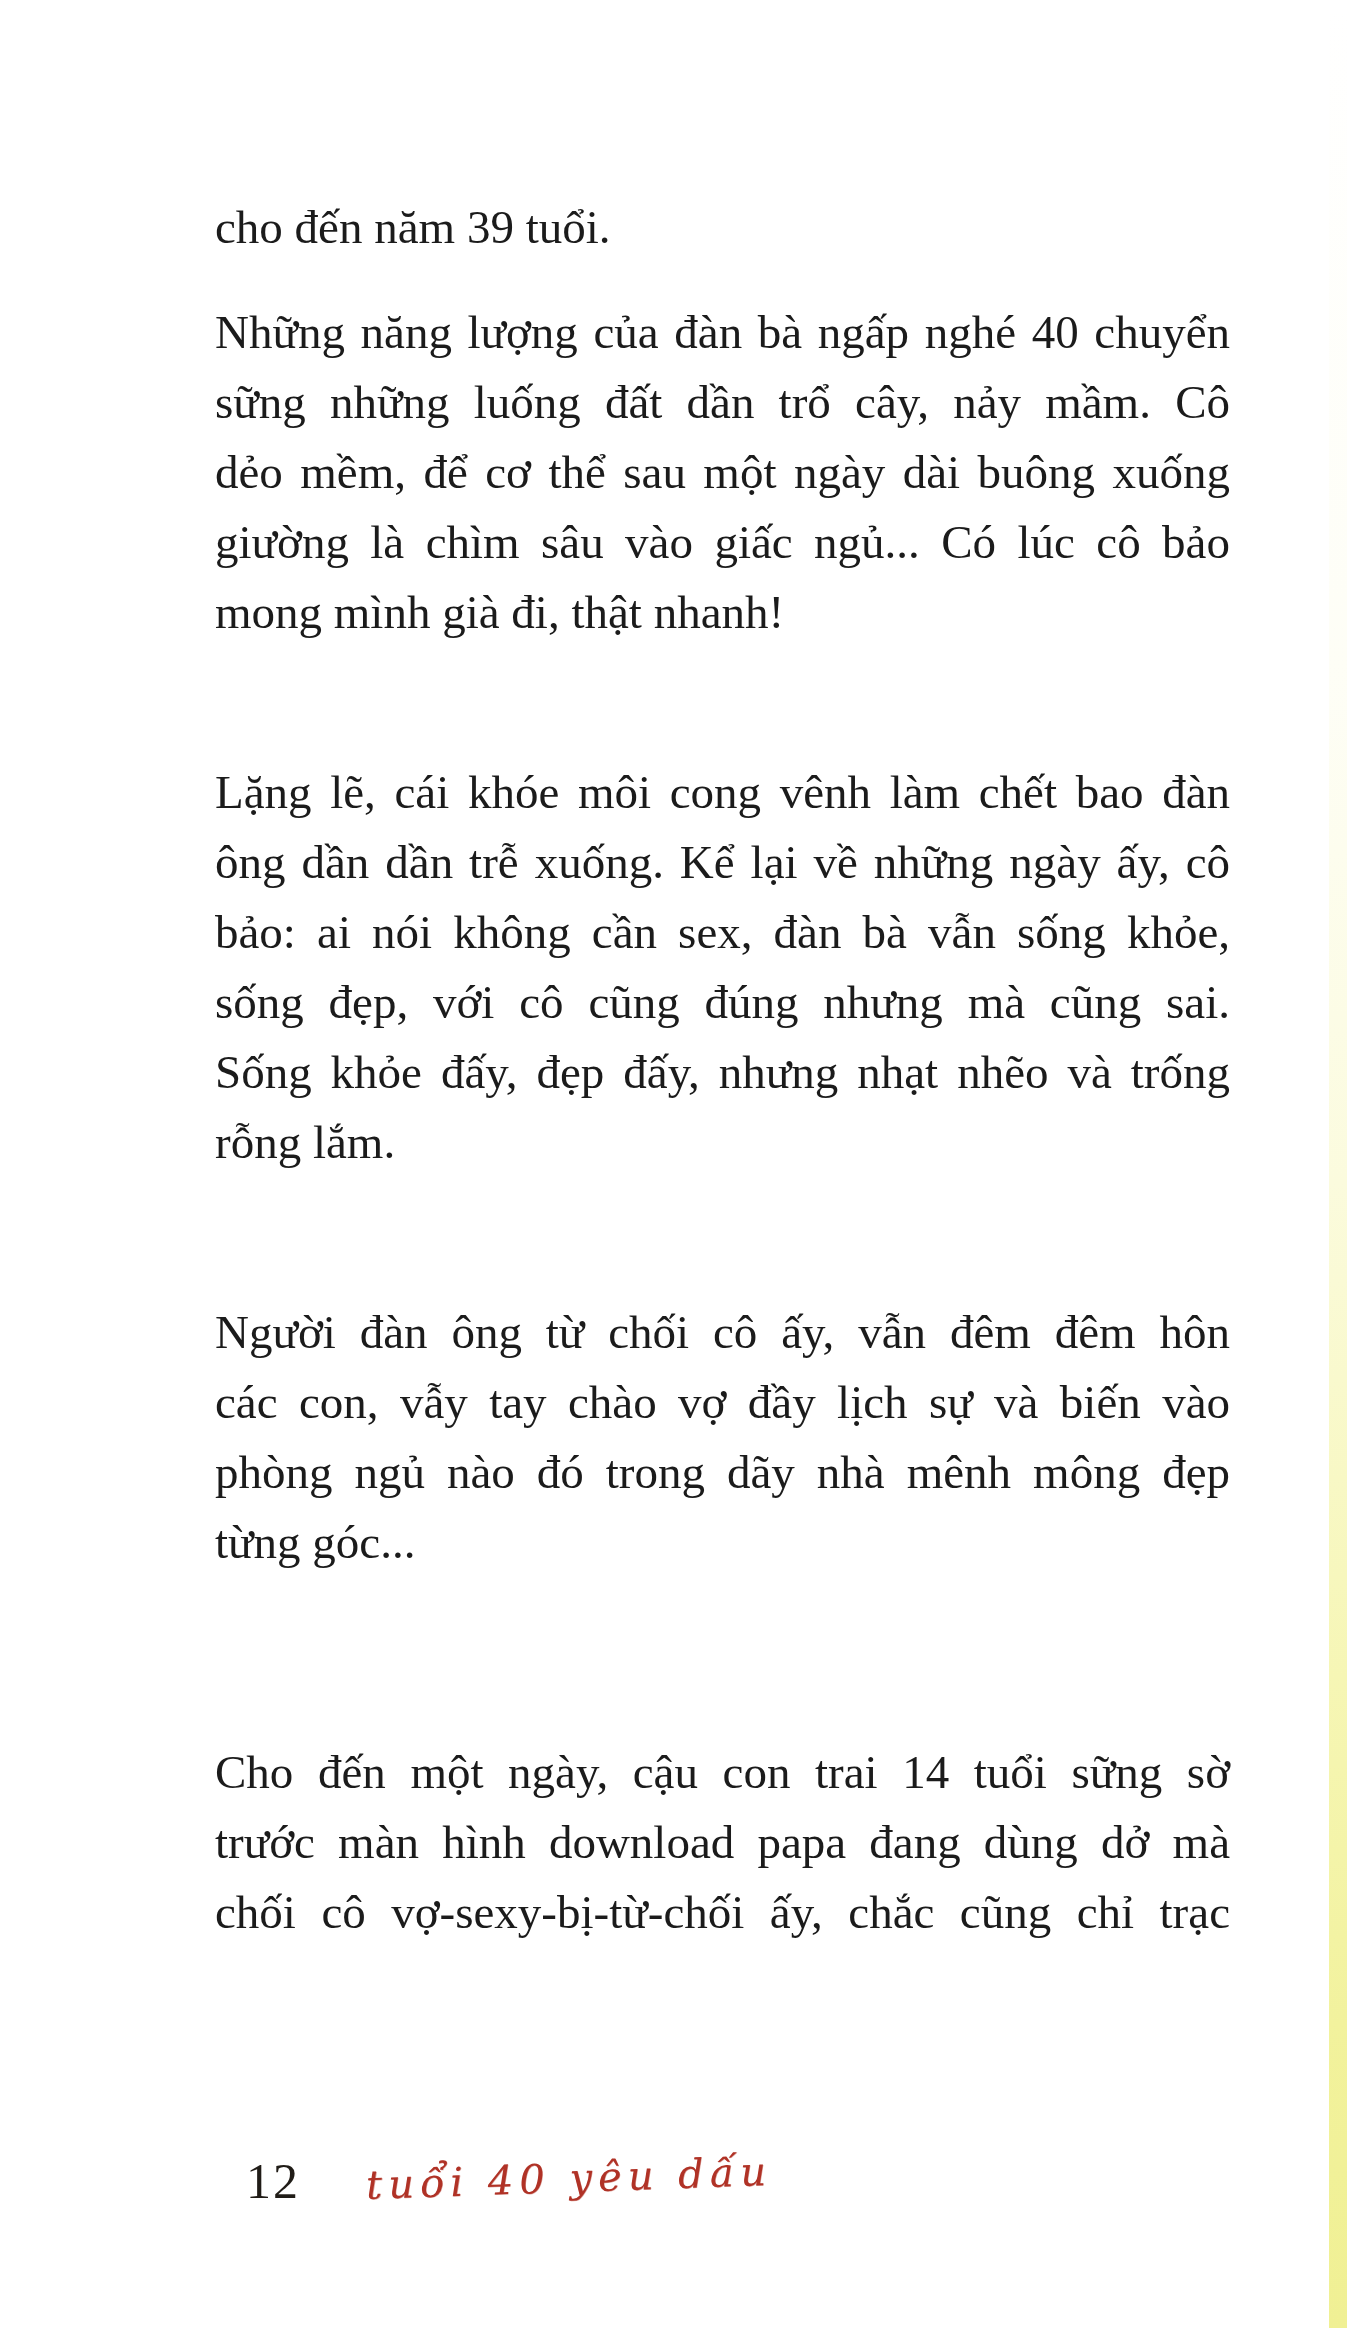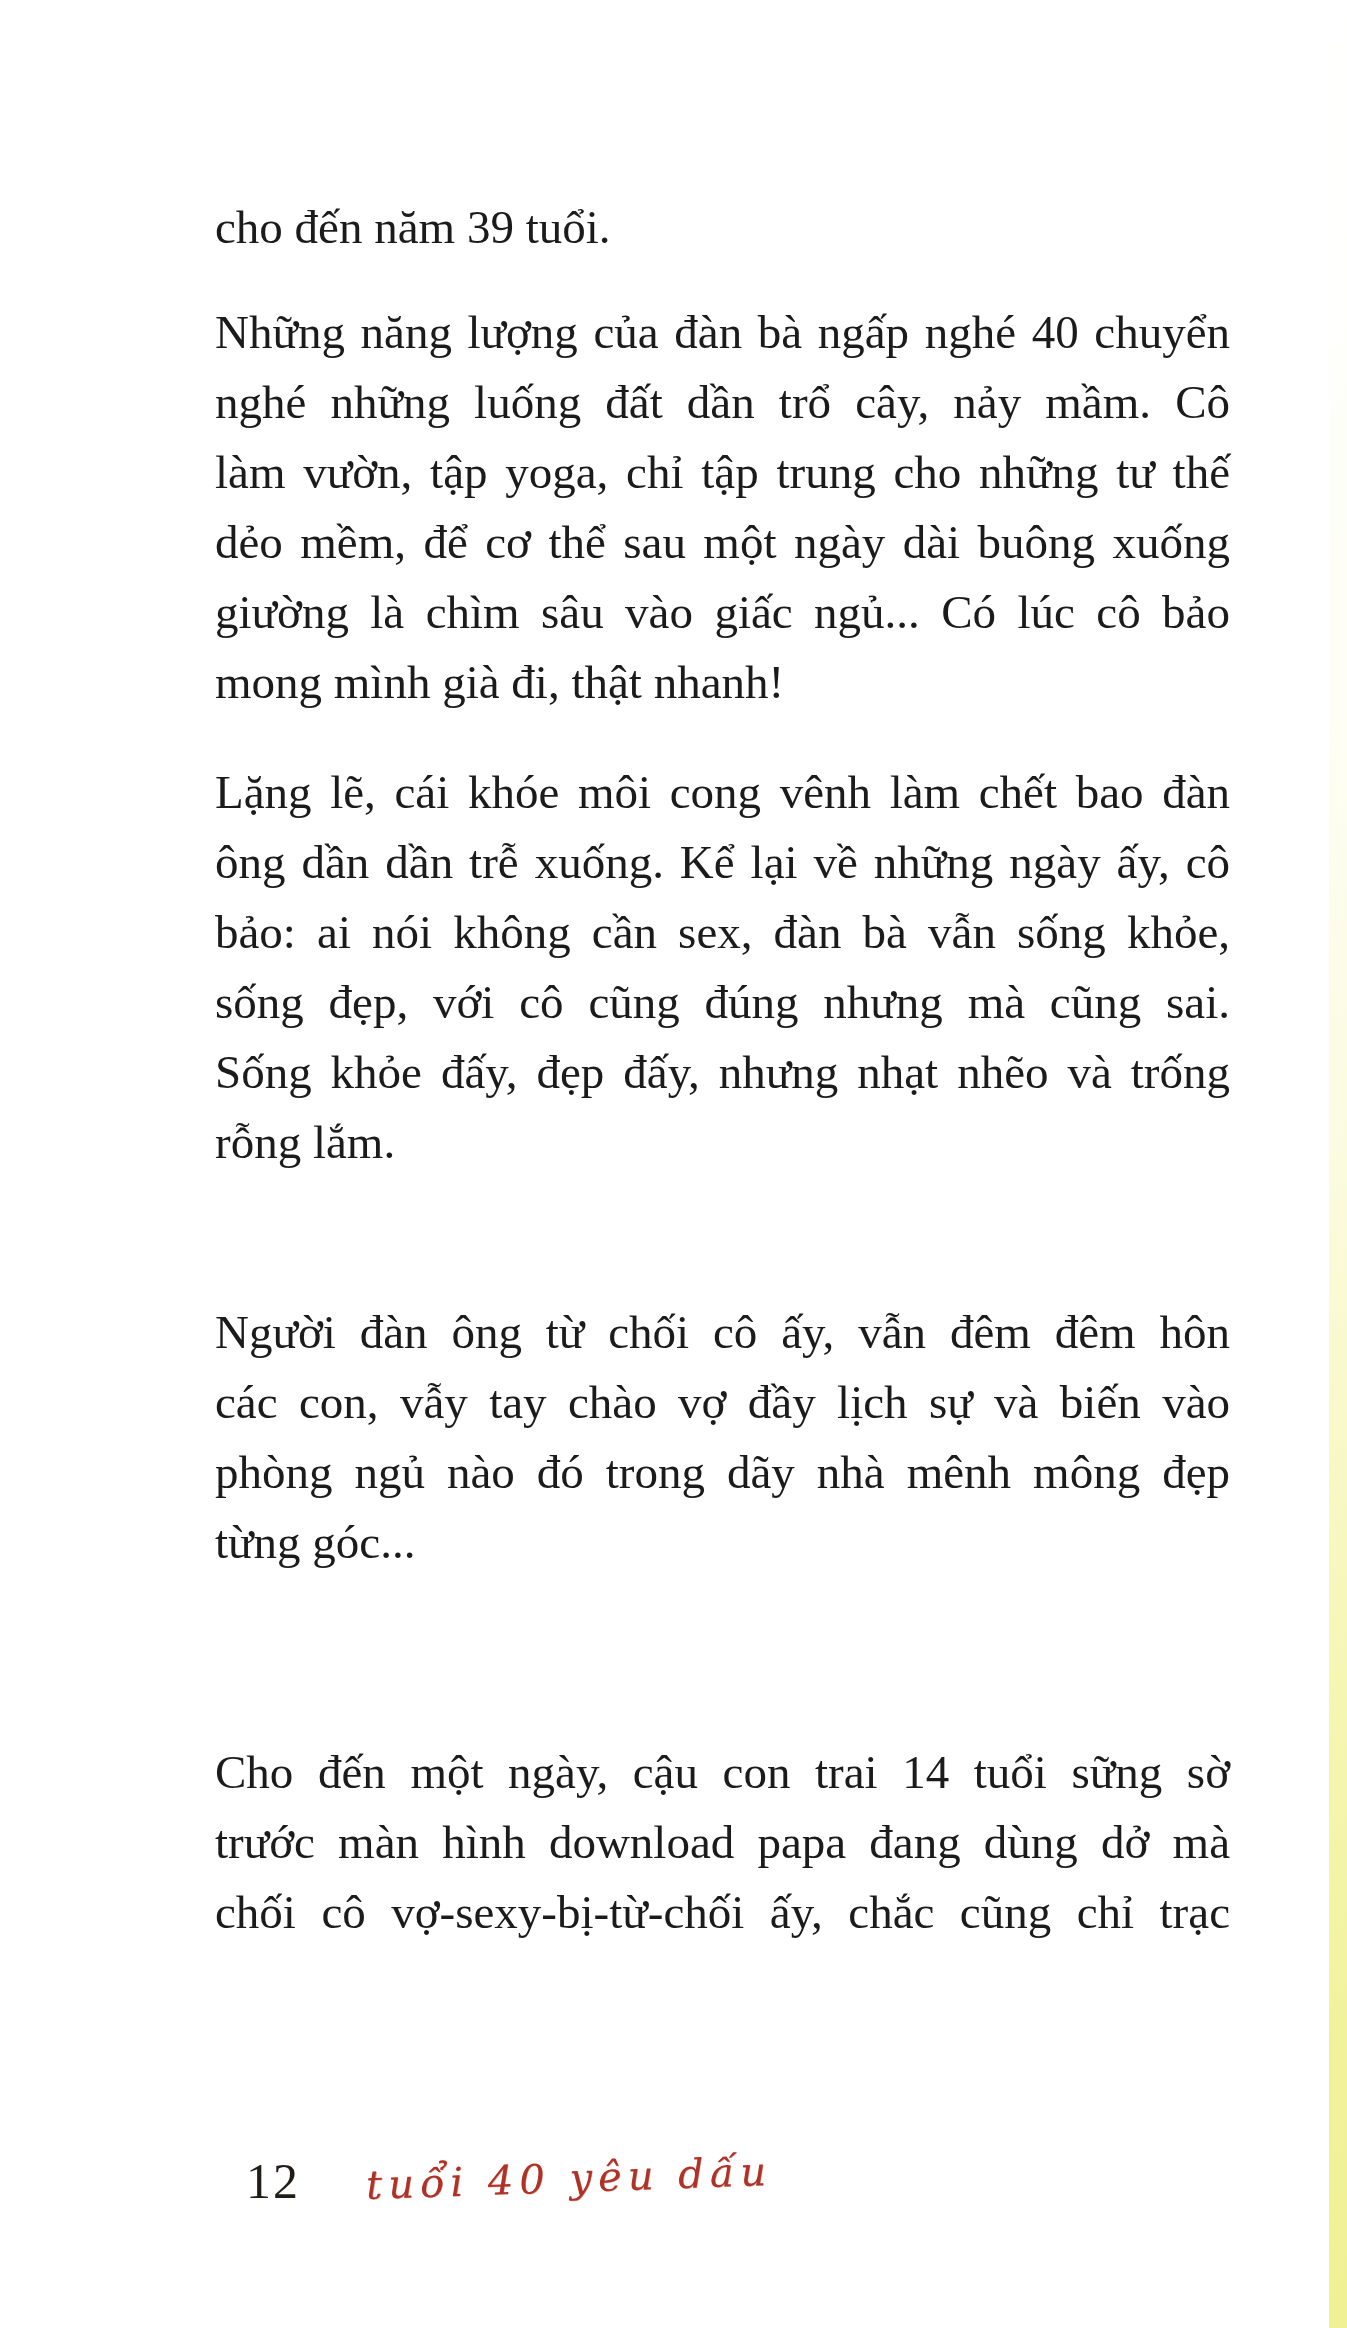--- a/index.html
+++ b/index.html
@@ -86,22 +86,21 @@
   <div class="edge-shade"></div>
 
   <main>
 
     <p class="para" style="top:192px">
       <span class="line end">cho đến năm 39 tuổi.</span>
     </p>
 
     <p class="para" style="top:297px">
       <span class="line">Những năng lượng của đàn bà ngấp nghé 40 chuyển</span>
-      <span class="line">nghé những luống đất dần trổ cây, nảy mầm. Cô</span>
-      <span class="line">làm vườn, tập yoga, chỉ tập trung cho những tư thế</span>
+      <span class="line">sững những luống đất dần trổ cây, nảy mầm. Cô</span>
       <span class="line">dẻo mềm, để cơ thể sau một ngày dài buông xuống</span>
       <span class="line">giường là chìm sâu vào giấc ngủ... Có lúc cô bảo</span>
       <span class="line end">mong mình già đi, thật nhanh!</span>
     </p>
 
     <p class="para" style="top:757px">
       <span class="line">Lặng lẽ, cái khóe môi cong vênh làm chết bao đàn</span>
       <span class="line">ông dần dần trễ xuống. Kể lại về những ngày ấy, cô</span>
       <span class="line">bảo: ai nói không cần sex, đàn bà vẫn sống khỏe,</span>
       <span class="line">sống đẹp, với cô cũng đúng nhưng mà cũng sai.</span>

